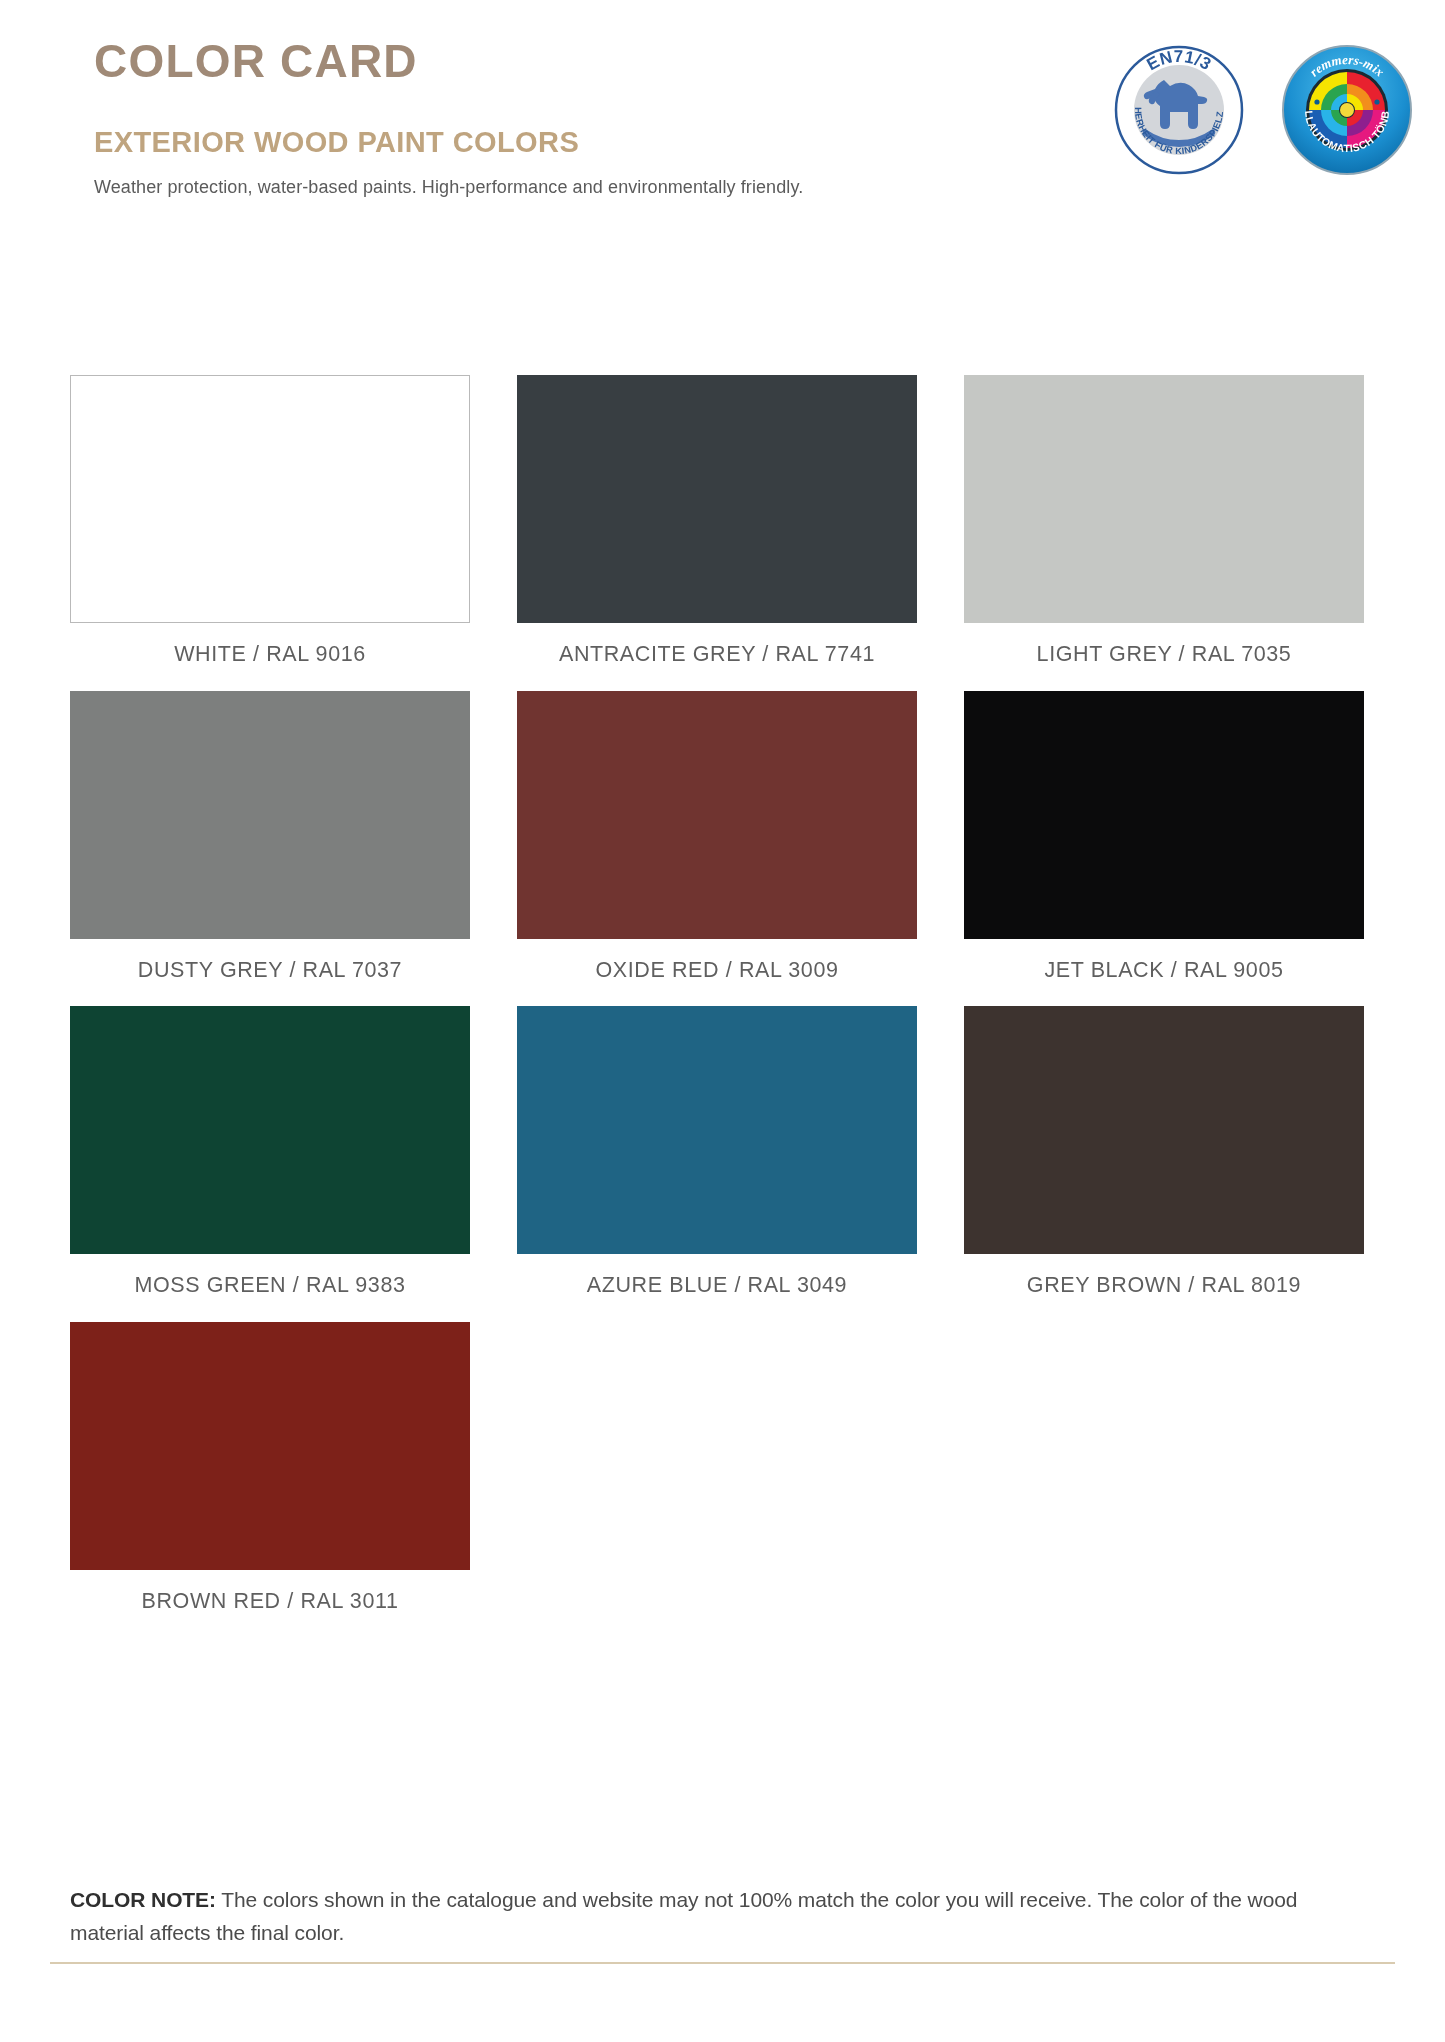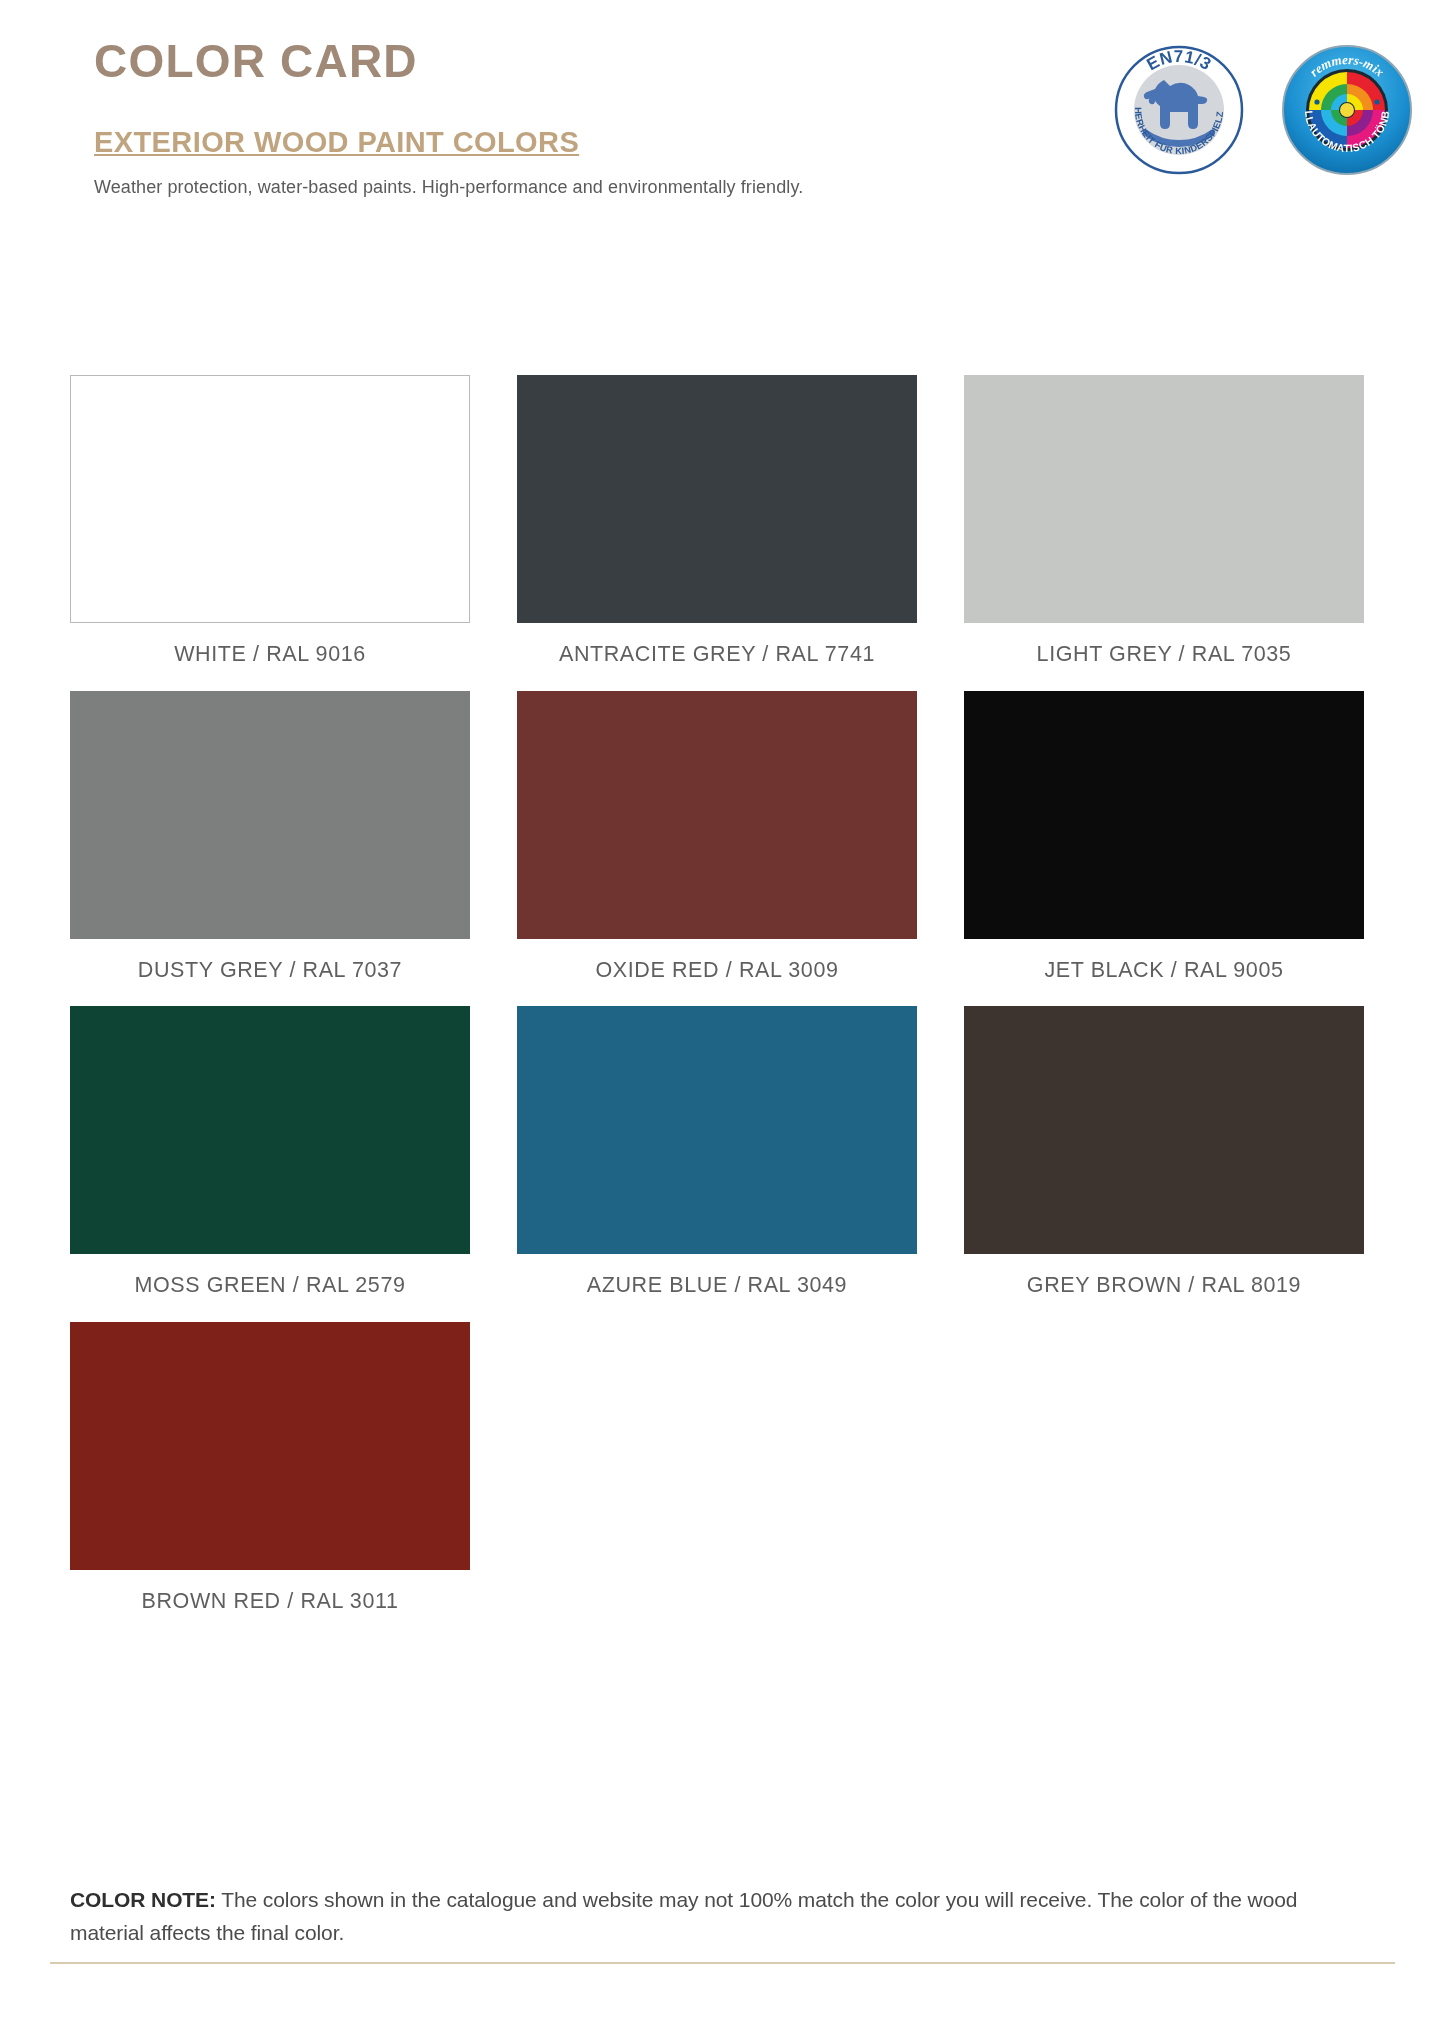--- a/index.html
+++ b/index.html
@@ -36,21 +36,20 @@
   }
   .subtitle {
     position: absolute;
     left: 68px;
     top: 128px;
     font-size: 29px;
     font-weight: 700;
     letter-spacing: 0.4px;
     color: #bfa47f;
     line-height: 1;
-    text-decoration: underline;
   }
   .tagline {
     position: absolute;
     left: 68px;
     top: 176px;
     font-size: 18px;
     font-weight: 400;
     color: #5b5b5b;
     line-height: 1.25;
     letter-spacing: 0.1px;
@@ -233,21 +232,21 @@
     </div>
     <div class="cell">
       <div class="swatch" style="background:#0b0b0c"></div>
       <div class="caption">JET BLACK / RAL 9005</div>
     </div>
   </div>
 
   <div class="row">
     <div class="cell">
       <div class="swatch" style="background:#0e4433"></div>
-      <div class="caption">MOSS GREEN / RAL 2579</div>
+      <div class="caption">MOSS GREEN / RAL 9383</div>
     </div>
     <div class="cell">
       <div class="swatch" style="background:#1f6484"></div>
       <div class="caption">AZURE BLUE / RAL 3049</div>
     </div>
     <div class="cell">
       <div class="swatch" style="background:#3d332f"></div>
       <div class="caption">GREY BROWN / RAL 8019</div>
     </div>
   </div>

